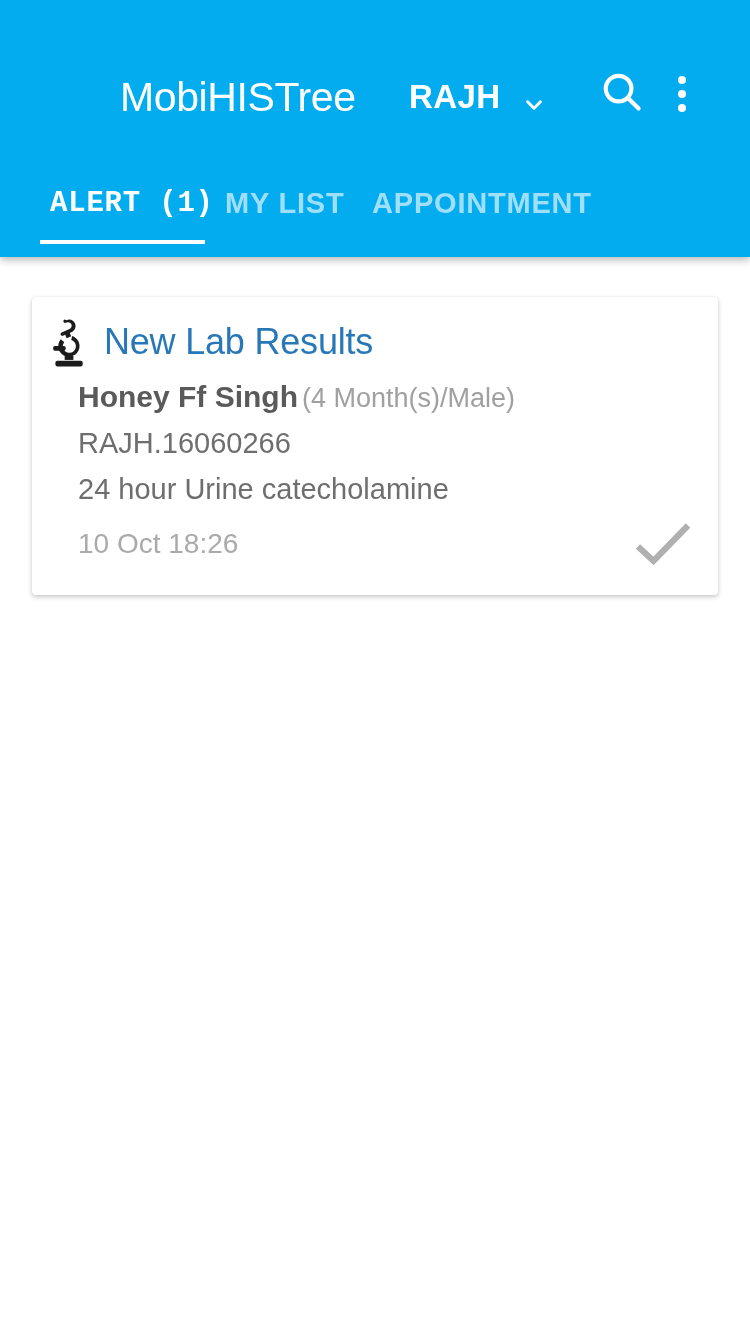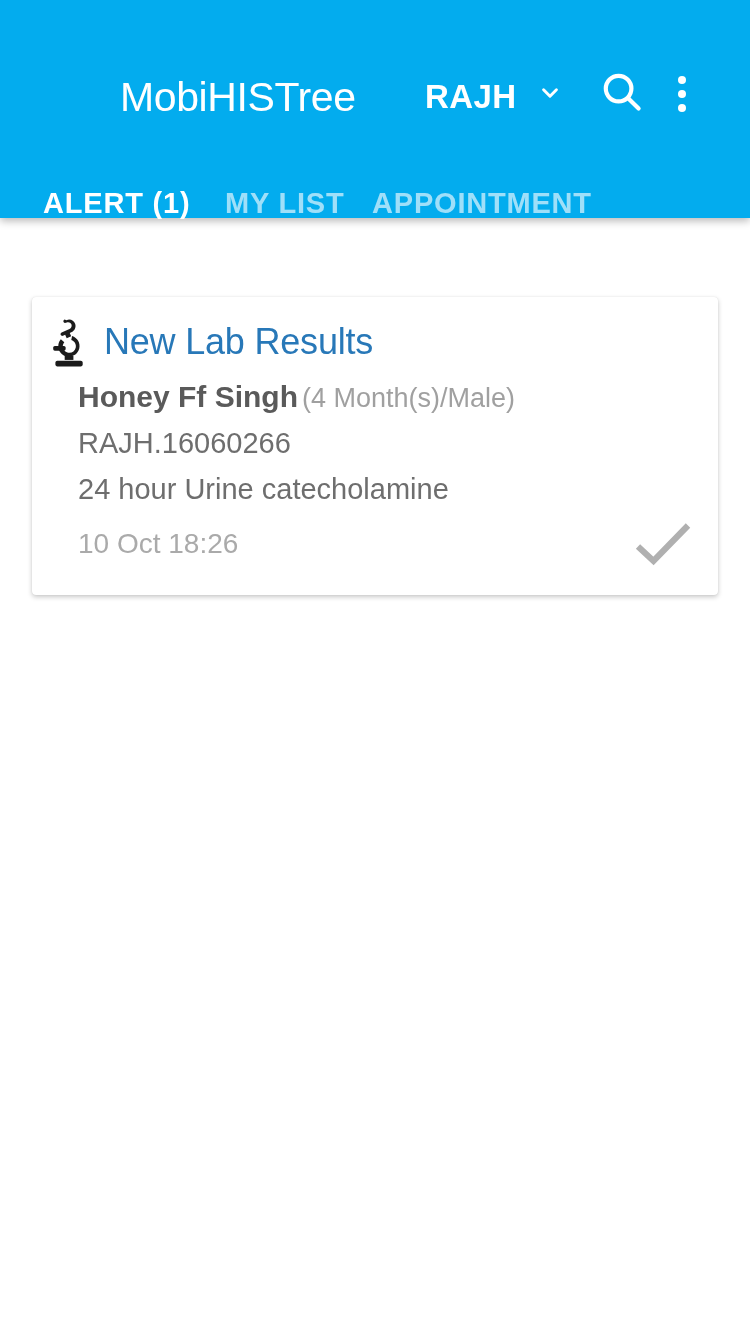--- a/index.html
+++ b/index.html
@@ -14,21 +14,21 @@
     overflow: hidden;
     position: relative;
   }
 
   
   .appbar {
     position: absolute;
     top: 0;
     left: 0;
     width: 750px;
-    height: 218px;
+    height: 257px;
     background: #03ACEE;
     box-shadow: 0 3px 8px rgba(0,0,0,0.28);
     z-index: 5;
   }
 
   .appbar-top {
     position: absolute;
     top: 0;
     left: 0;
     width: 750px;
@@ -43,24 +43,24 @@
     top: 74px;
     font-size: 41px;
     line-height: 46px;
     color: #ffffff;
     letter-spacing: -0.4px;
     white-space: nowrap;
   }
 
   .org-selector {
     position: absolute;
-    left: 425px;
+    left: 409px;
     top: 78px;
     display: flex;
-    align-items: flex-start;
+    align-items: flex-end;
     gap: 23px;
     cursor: pointer;
   }
   .org-label {
     font-size: 33px;
     line-height: 38px;
     font-weight: bold;
     color: #ffffff;
     letter-spacing: 0.4px;
   }
@@ -118,21 +118,21 @@
     letter-spacing: 0.8px;
     cursor: pointer;
     white-space: nowrap;
   }
   .tab.active {
     color: #ffffff;
   }
   .tab.inactive {
     color: rgba(255,255,255,0.62);
   }
-  .tab-alert { left: 43px; }
+  .tab-alert { left: 50px; font-family: Liberation Mono, monospace; }
   .tab-mylist { left: 225px; }
   .tab-appointment { left: 372px; }
 
   .tab-indicator {
     position: absolute;
     left: 40px;
     top: 77px;
     width: 165px;
     height: 4px;
     background: #ffffff;

